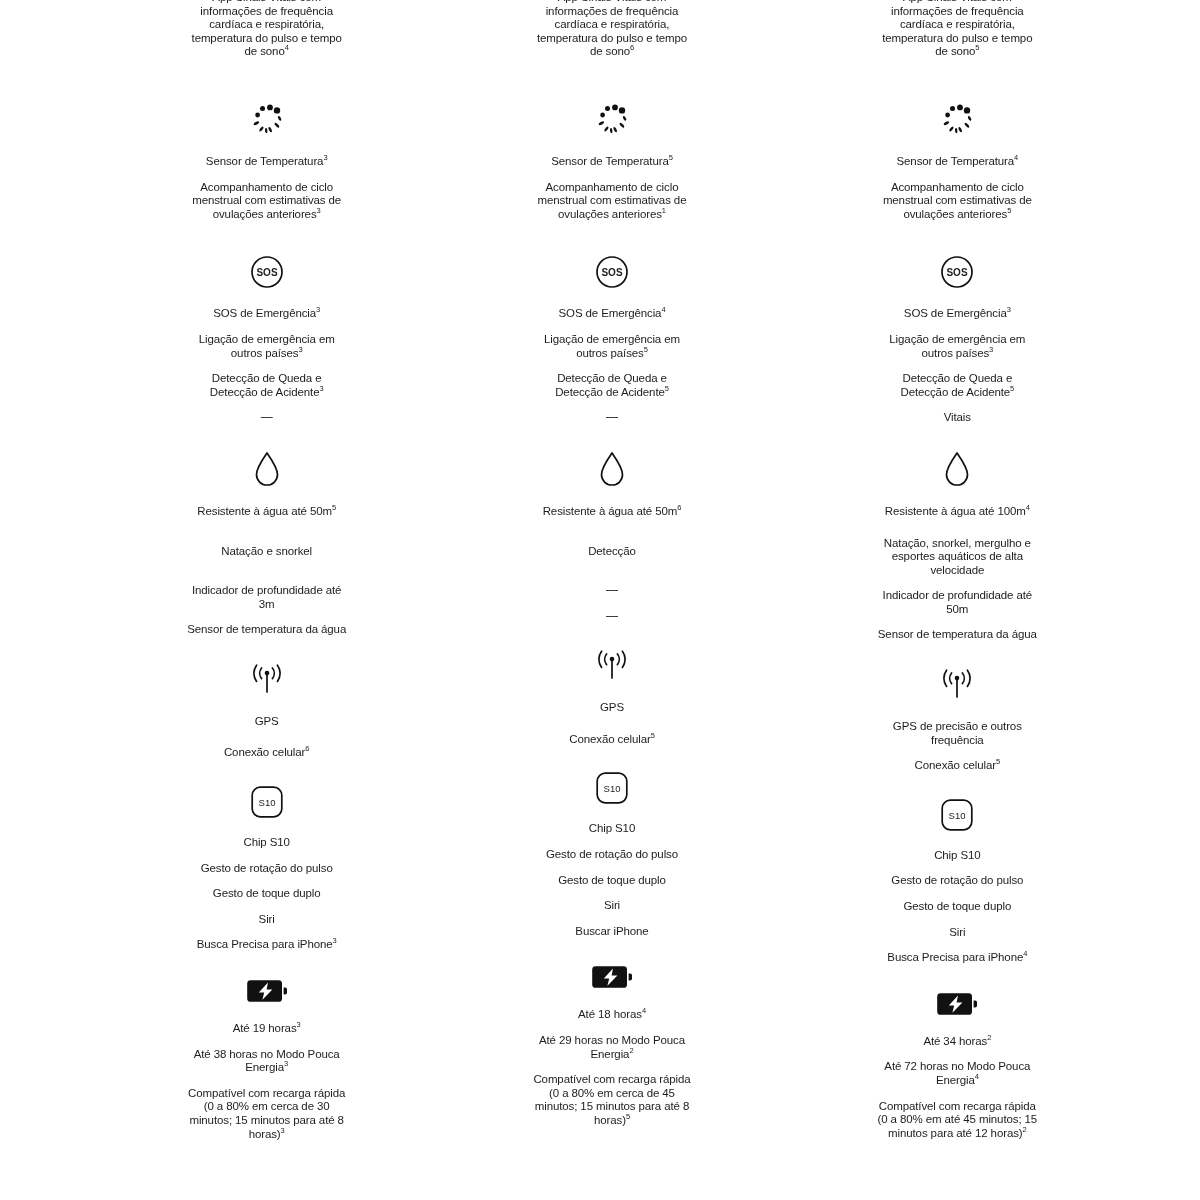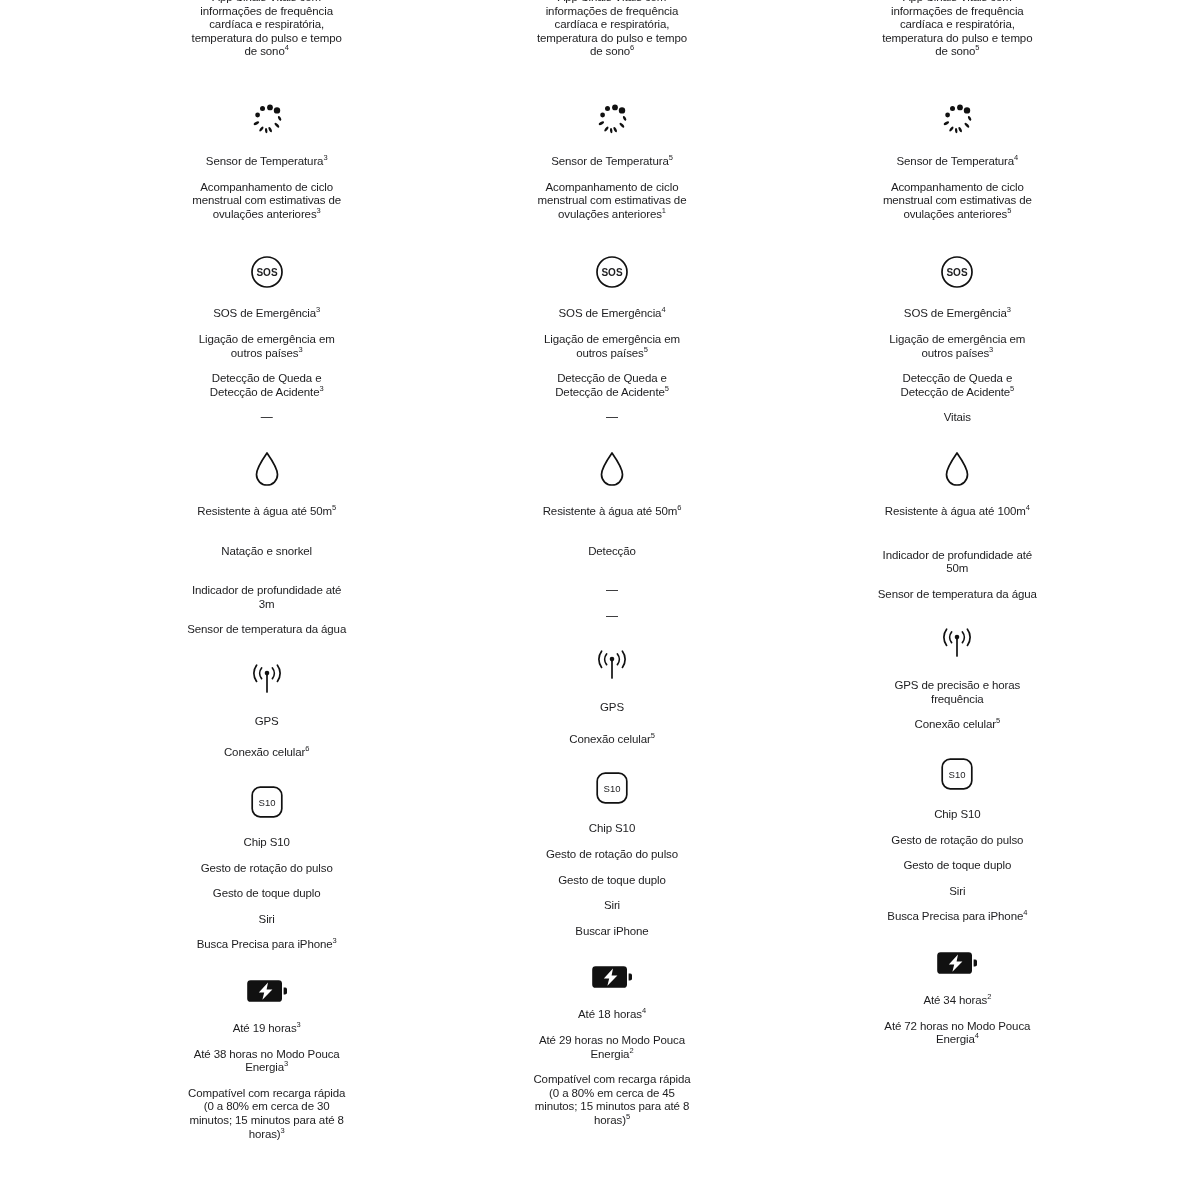--- a/index.html
+++ b/index.html
@@ -345,38 +345,39 @@
 
     <div class="gap-m"></div>
 
     <svg class="icon icon-drop" viewBox="0 0 26 36" aria-hidden="true">
       <path d="M13 2 C13 2 2.5 17 2.5 23.6 C2.5 29.6 7.2 34 13 34 C18.8 34 23.5 29.6 23.5 23.6 C23.5 17 13 2 13 2 Z" fill="none" stroke="#111" stroke-width="1.7" stroke-linejoin="round"></path>
     </svg>
 
     <div class="gap-s"></div>
     <p class="feat"><span>Resistente à água até 100m</span><sup>4</sup></p>
     <div class="gap-s"></div>
+    <p class="feat">Natação, snorkel, mergulho e esportes aquáticos de alta velocidade</p>
     <div class="gap-xs"></div>
     <p class="feat">Indicador de profundidade até 50m</p>
     <div class="gap-xs"></div>
     <p class="feat">Sensor de temperatura da água</p>
 
     <div class="gap-m"></div>
 
     <svg class="icon icon-gps" viewBox="0 0 44 34" aria-hidden="true">
       <circle cx="22" cy="10" r="2.3" fill="#111"></circle>
       <path d="M22 12.2 L22 29" stroke="#111" stroke-width="1.7" stroke-linecap="round"></path>
       <path d="M16.6 5.0 A8.4 8.4 0 0 0 16.6 15.6" fill="none" stroke="#111" stroke-width="1.7" stroke-linecap="round"></path>
       <path d="M27.4 5.0 A8.4 8.4 0 0 1 27.4 15.6" fill="none" stroke="#111" stroke-width="1.7" stroke-linecap="round"></path>
       <path d="M11.6 2.2 A13.4 13.4 0 0 0 11.6 18.4" fill="none" stroke="#111" stroke-width="1.7" stroke-linecap="round"></path>
       <path d="M32.4 2.2 A13.4 13.4 0 0 1 32.4 18.4" fill="none" stroke="#111" stroke-width="1.7" stroke-linecap="round"></path>
     </svg>
 
     <div class="gap-s"></div>
-    <p class="feat"><span>GPS de precisão e horas frequência</span><sup></sup></p>
+    <p class="feat"><span>GPS de precisão e outros frequência</span><sup></sup></p>
     <div class="gap-xs"></div>
     <p class="feat"><span>Conexão celular</span><sup>5</sup></p>
 
     <div class="gap-m"></div>
 
     <svg class="icon icon-chip" viewBox="0 0 32 32" aria-hidden="true">
       <rect x="1.2" y="1.2" width="29.6" height="29.6" rx="8" ry="8" fill="none" stroke="#111" stroke-width="1.7"></rect>
       <text class="chip-label" x="16" y="19.6" text-anchor="middle">S10</text>
     </svg>
 
@@ -397,15 +398,16 @@
       <path d="M3.6 2.2 H31.6 A3.4 3.4 0 0 1 35 5.6 V20.4 A3.4 3.4 0 0 1 31.6 23.8 H3.6 A3.4 3.4 0 0 1 0.2 20.4 V5.6 A3.4 3.4 0 0 1 3.6 2.2 Z" fill="#111"></path>
       <path d="M36.6 9.6 h1.4 a2.2 2.2 0 0 1 2.2 2.2 v2.4 a2.2 2.2 0 0 1 -2.2 2.2 h-1.4 z" fill="#111"></path>
       <path d="M21.0 4.6 L11.8 14.6 H17.2 L15.4 21.8 L25.4 11.4 H19.6 Z" fill="#ffffff"></path>
     </svg>
 
     <div class="gap-s"></div>
     <p class="feat"><span>Até 34 horas</span><sup>2</sup></p>
     <div class="gap-xs"></div>
     <p class="feat"><span>Até 72 horas no Modo Pouca Energia</span><sup>4</sup></p>
     <div class="gap-xs"></div>
+    <p class="feat"><span>Compatível com recarga rápida (0 a 80% em até 45 minutos; 15 minutos para até 12 horas)</span><sup>2</sup></p>
   </div>
 
 </div>
 
 </body></html>

